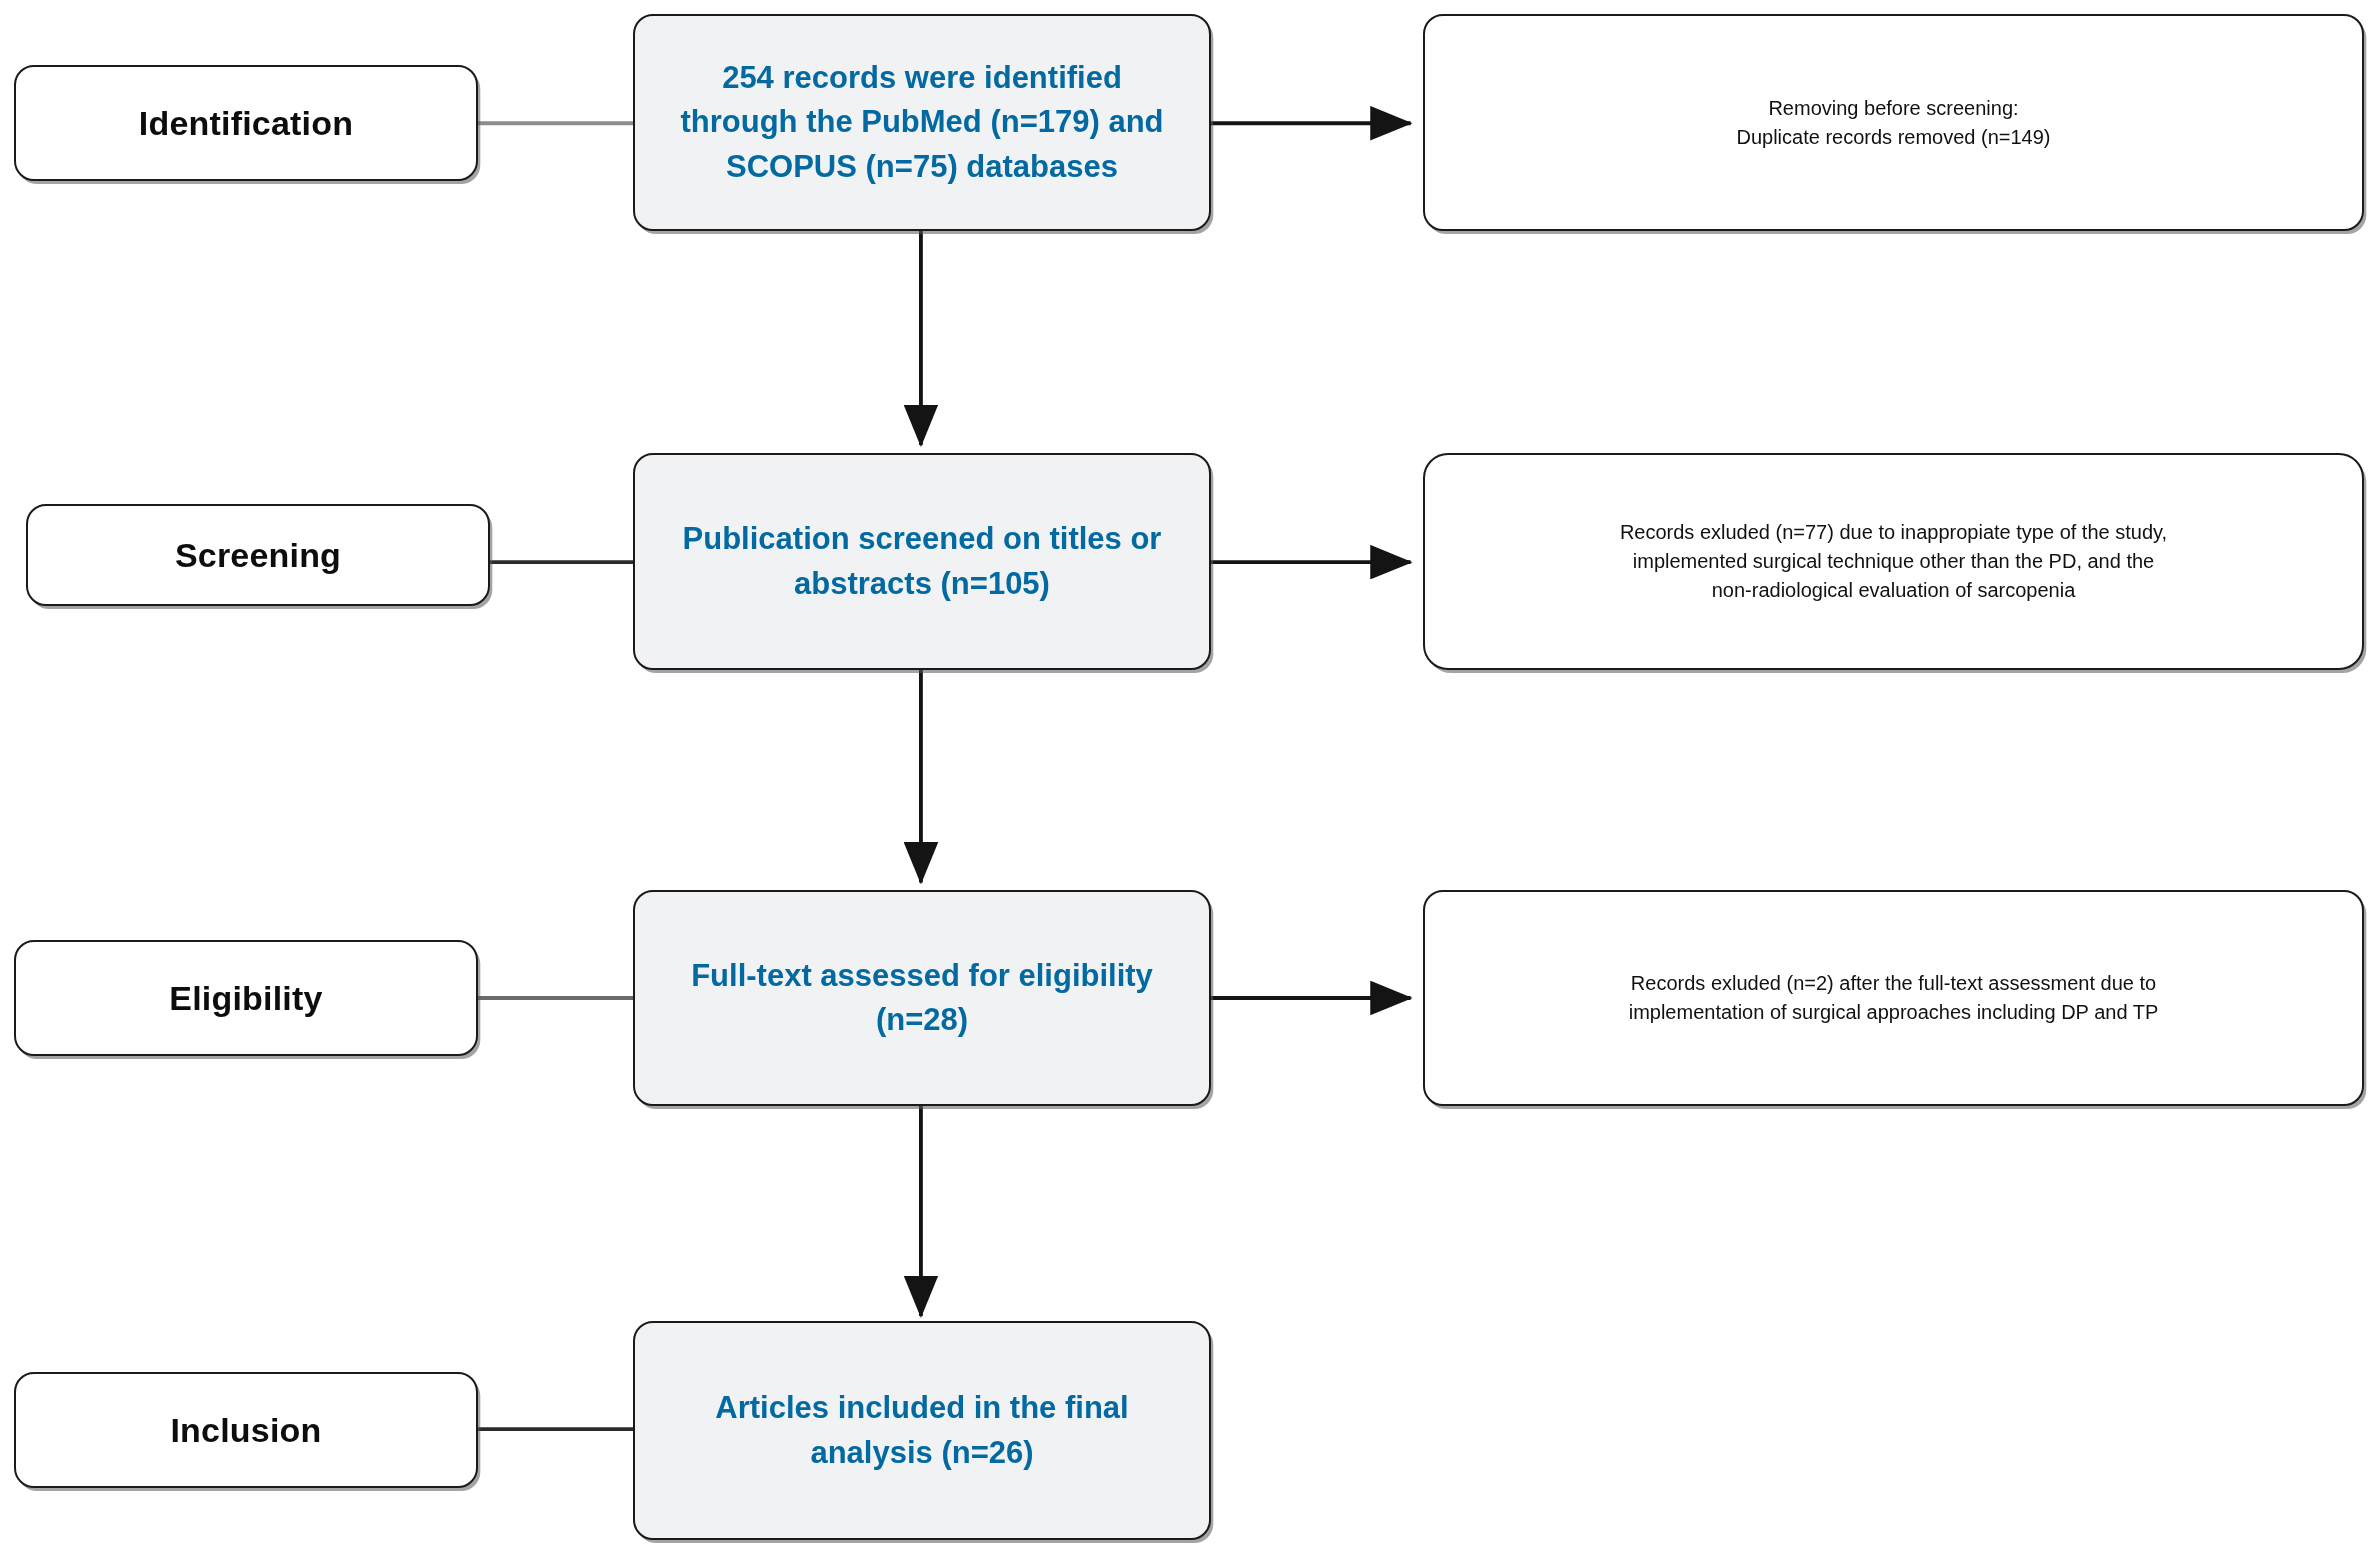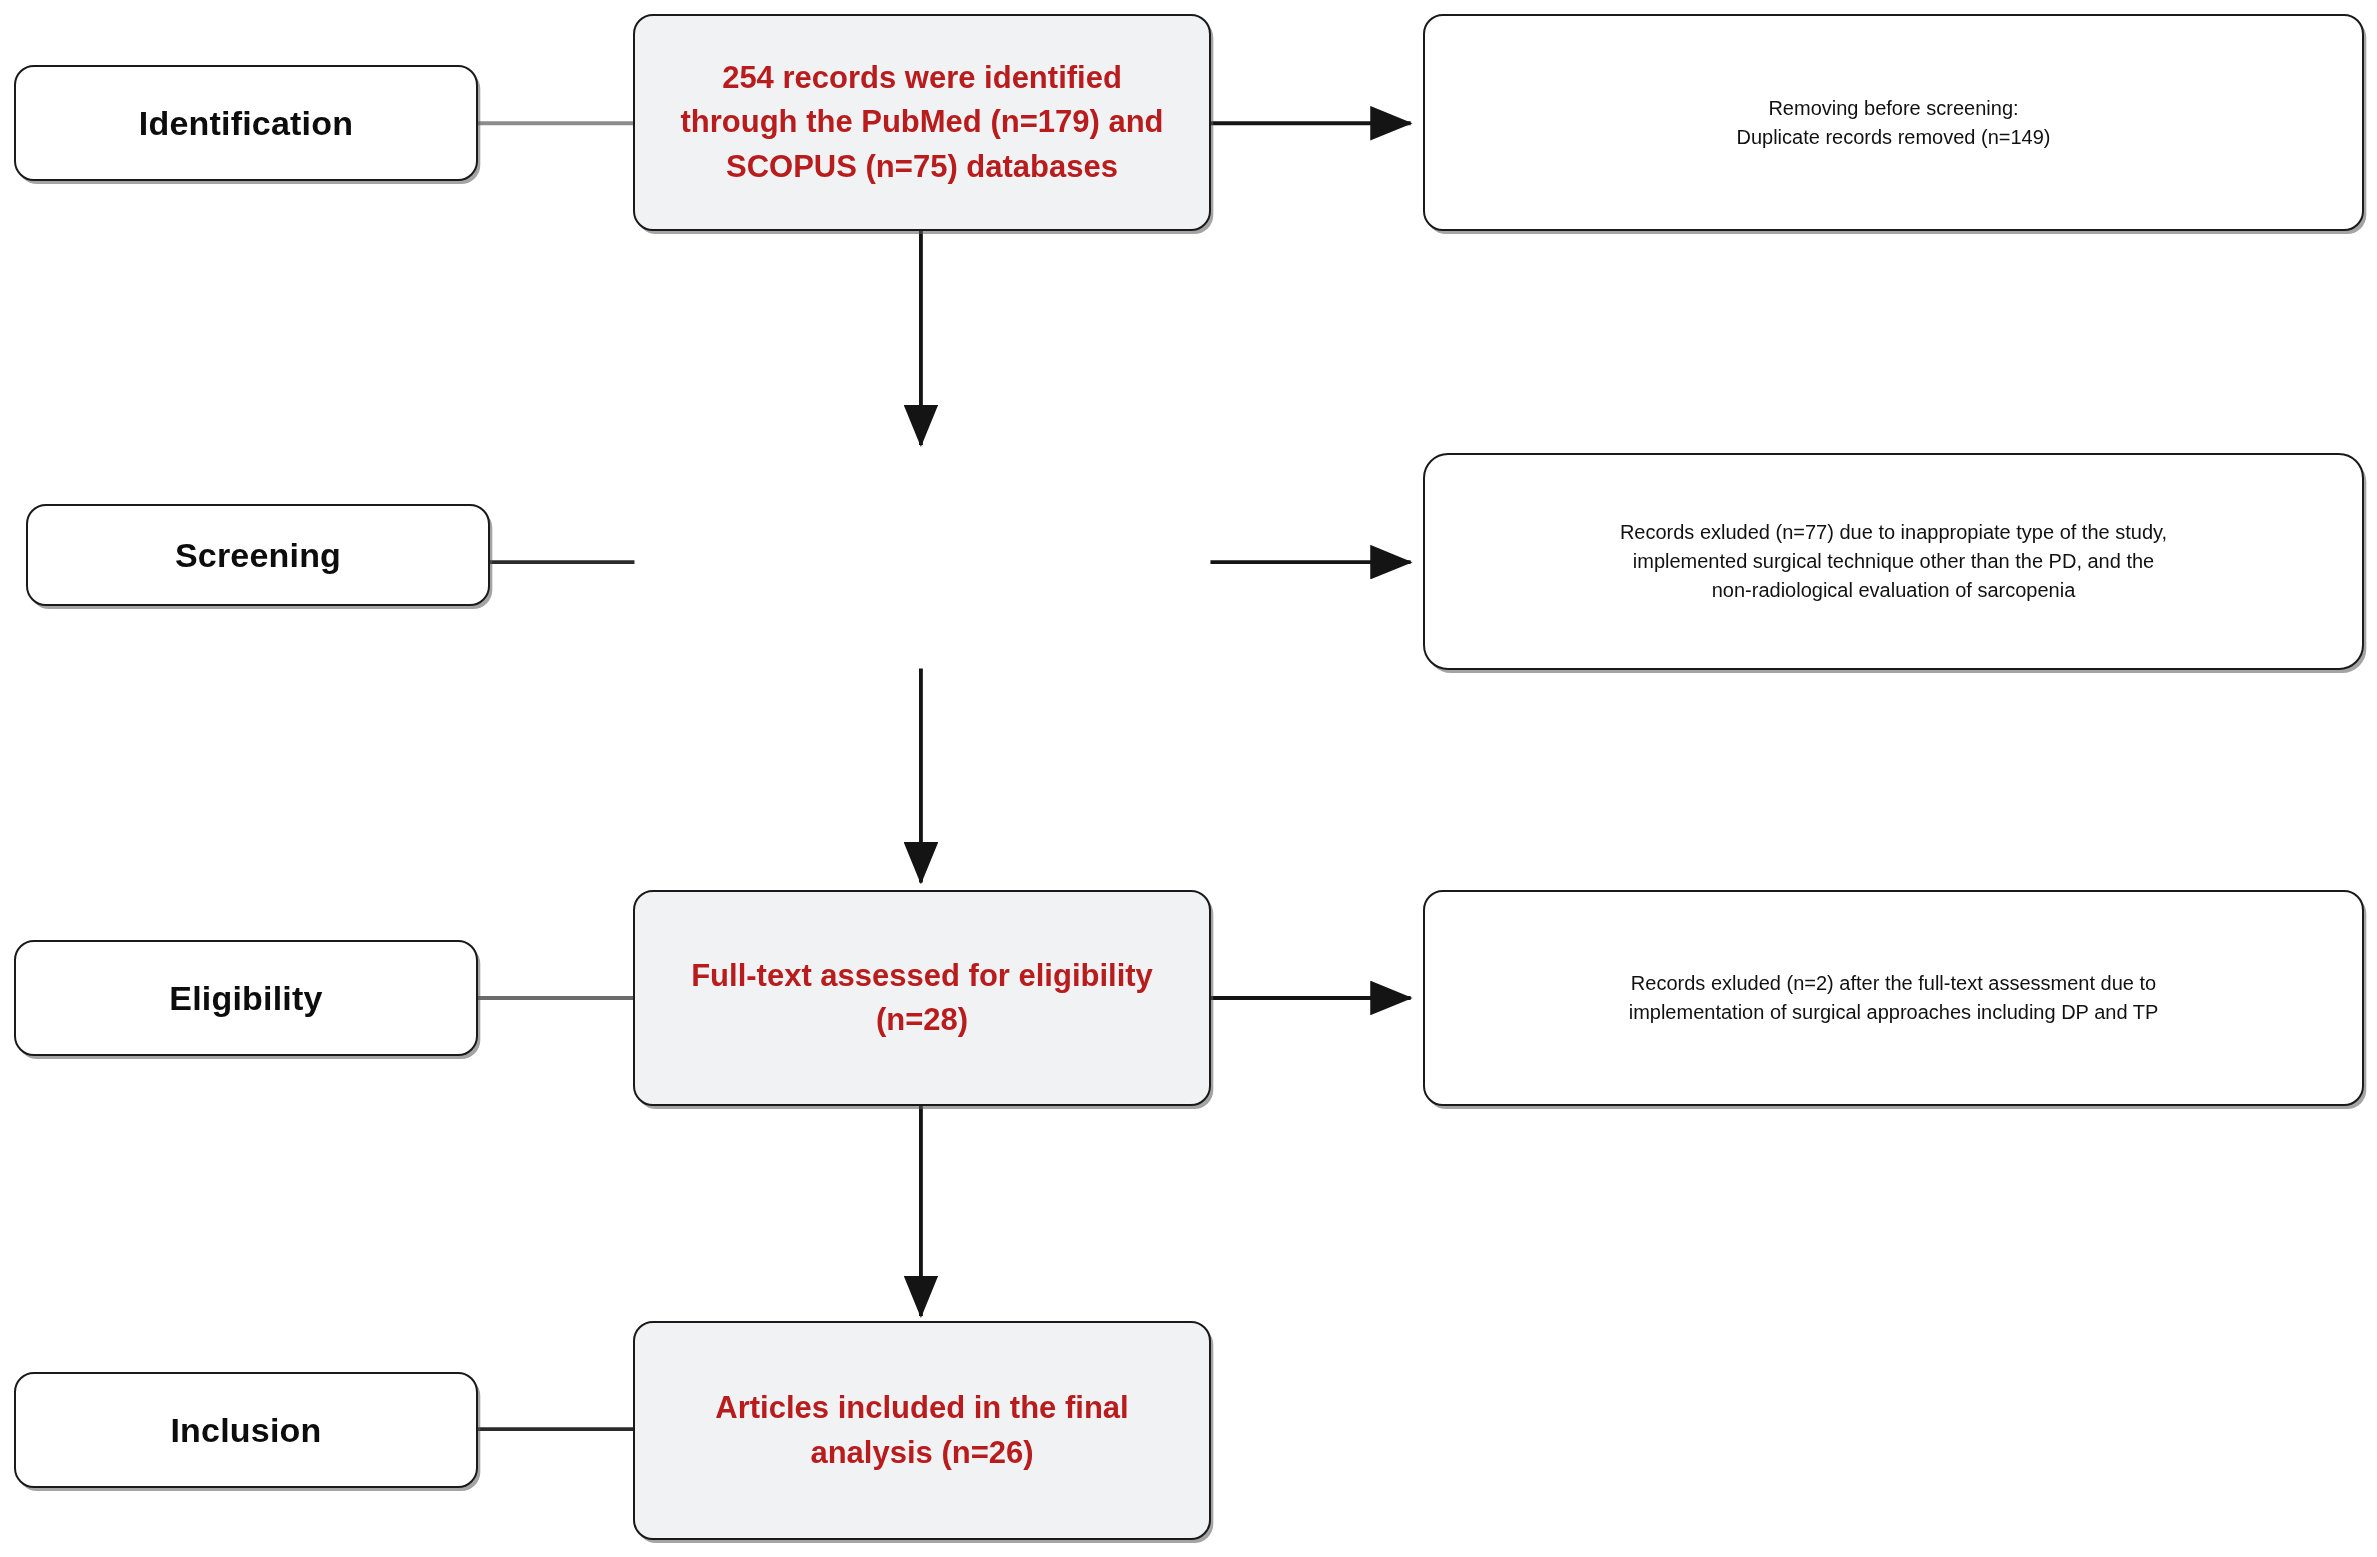--- a/index.html
+++ b/index.html
@@ -51,21 +51,21 @@
     font-size: 34px;
     color: #0d0d0d;
     letter-spacing: 0.2px;
   }
   
   .flow-box {
     background: #f1f2f4;
     font-weight: bold;
     font-size: 31px;
     line-height: 1.42;
-    color: #b91c1c;
+    color: #0369a1;
   }
   
   .exclusion-box {
     background: #ffffff;
     font-weight: normal;
     font-size: 20px;
     line-height: 1.45;
     color: #111111;
   }
 </style>
@@ -107,20 +107,24 @@
 
   <div class="node exclusion-box" style="left:1423px; top:14px; width:941px; height:217px;">
     <span class="txt">Removing before screening:
 Duplicate records removed (n=149)</span>
   </div>
 
   <div class="node stage-label" style="left:26px; top:504px; width:464px; height:102px;">
     <span class="txt">Screening</span>
   </div>
 
+  <div class="node flow-box" style="left:633px; top:453px; width:578px; height:217px;">
+    <span class="txt">Publication screened on titles or
+abstracts (n=105)</span>
+  </div>
 
   <div class="node exclusion-box" style="left:1423px; top:453px; width:941px; height:217px;border-radius:25px;">
     <span class="txt">Records exluded (n=77) due to inappropiate type of the study,
 implemented surgical technique other than the PD, and the
 non-radiological evaluation of sarcopenia</span>
   </div>
 
   <div class="node stage-label" style="left:14px; top:940px; width:464px; height:116px;">
     <span class="txt">Eligibility</span>
   </div>

